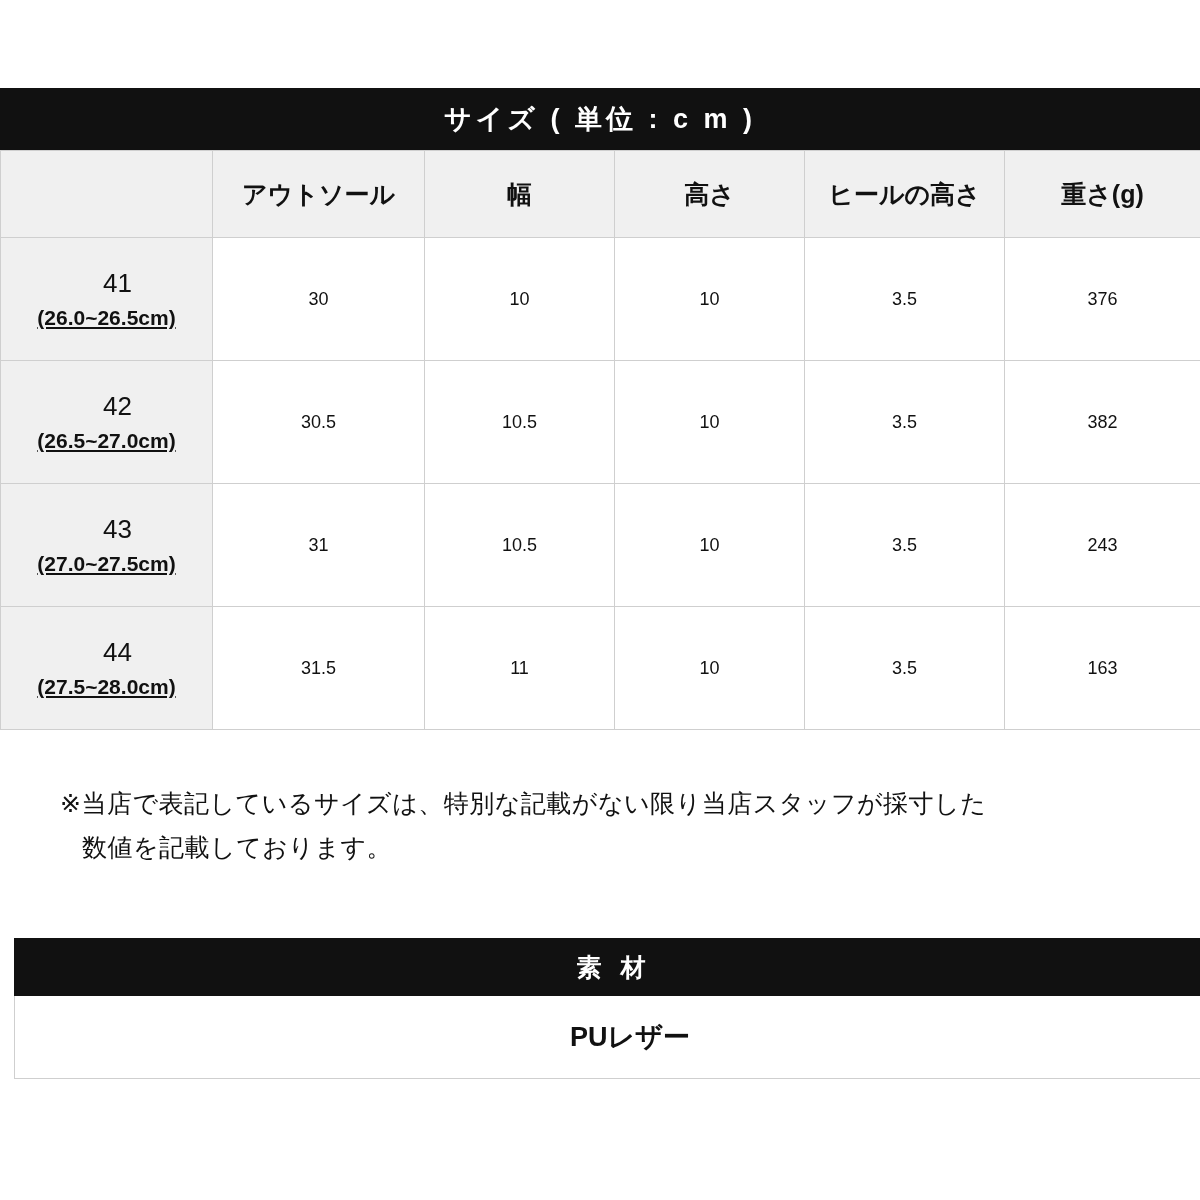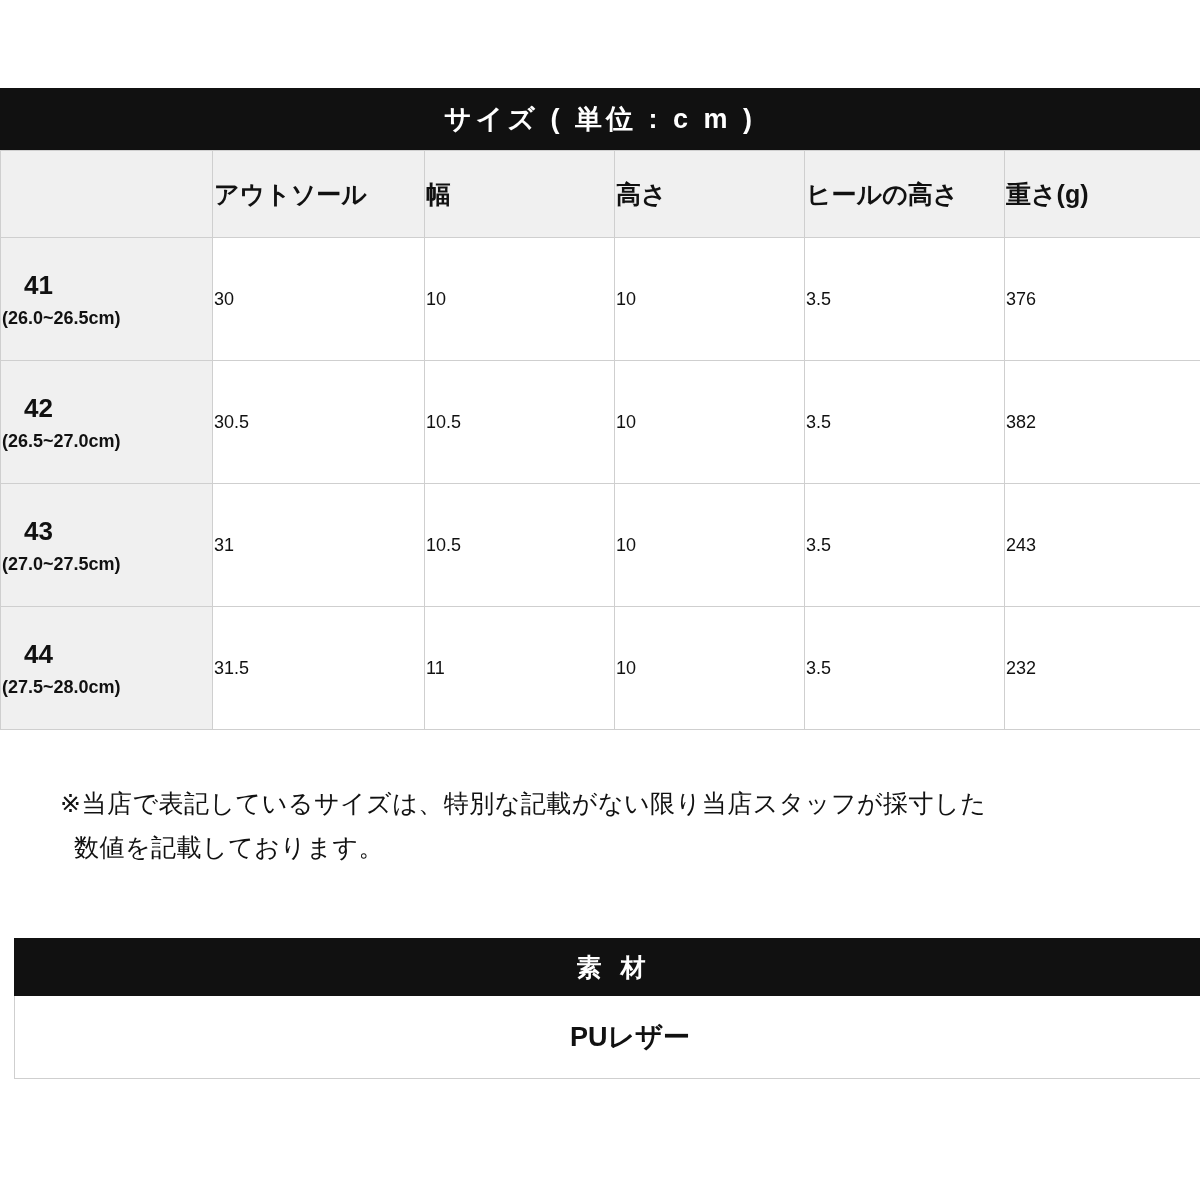--- a/index.html
+++ b/index.html
@@ -44,20 +44,21 @@
 
   table.size-table {
     border-collapse: collapse;
     width: 1200px;
     table-layout: fixed;
   }
 
   table.size-table td,
   table.size-table th {
     border: 1px solid #cfcfcf;
+    text-align: center;
     vertical-align: middle;
     font-weight: normal;
     margin-top: 19px;
   }
 
   table.size-table tr.col-head td {
     background: #f0f0f0;
     height: 84px;
     font-size: 25px;
     font-weight: bold;
@@ -73,29 +74,30 @@
   table.size-table tr.data-row td.size-cell {
     background: #f0f0f0;
     font-size: 27px;
     font-weight: bold;
     line-height: 1.25;
   }
 
   .size-cell .size-label {
     display: block;
     font-size: 26px;
-    font-weight: bold;
+    font-weight: normal;
     padding-left: 22px;
   }
 
   .size-cell .size-range {
     display: block;
-    font-size: 18px;
+    font-size: 21px;
     font-weight: bold;
     margin-top: 6px;
+    text-decoration: underline;
   }
 
   
   col.c0 { width: 212px; }
   col.c1 { width: 212px; }
   col.c2 { width: 190px; }
   col.c3 { width: 190px; }
   col.c4 { width: 200px; }
   col.c5 { width: 196px; }
 
@@ -105,21 +107,21 @@
     left: 60px;
     top: 782px;
     width: 1080px;
     font-size: 25px;
     line-height: 1.75;
     color: #111111;
     letter-spacing: 0.5px;
   }
   .note .line2 {
     display: block;
-    margin-left: 14px;
+    margin-left: 22px;
   }
 
   
   .material-block {
     position: absolute;
     left: 14px;
     top: 938px;
     width: 1200px;
   }
   .material-header {
@@ -211,21 +213,21 @@
 
         <tr class="data-row">
           <td class="size-cell">
             <span class="size-label">44</span>
             <span class="size-range">(27.5~28.0cm)</span>
           </td>
           <td>31.5</td>
           <td>11</td>
           <td>10</td>
           <td>3.5</td>
-          <td>232</td>
+          <td>163</td>
         </tr>
       </tbody>
     </table>
   </section>
 
   <div class="note">
     <span>※当店で表記しているサイズは、特別な記載がない限り当店スタッフが採寸した</span>
     <span class="line2">数値を記載しております。</span>
   </div>
 

